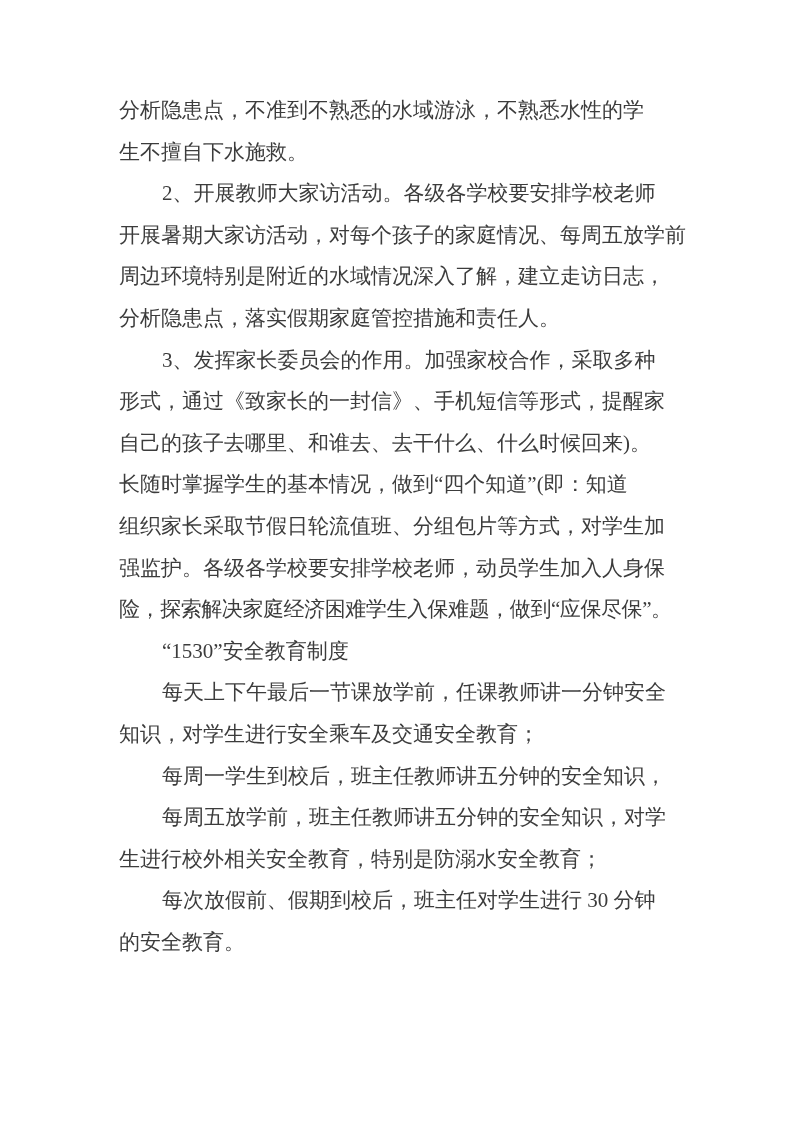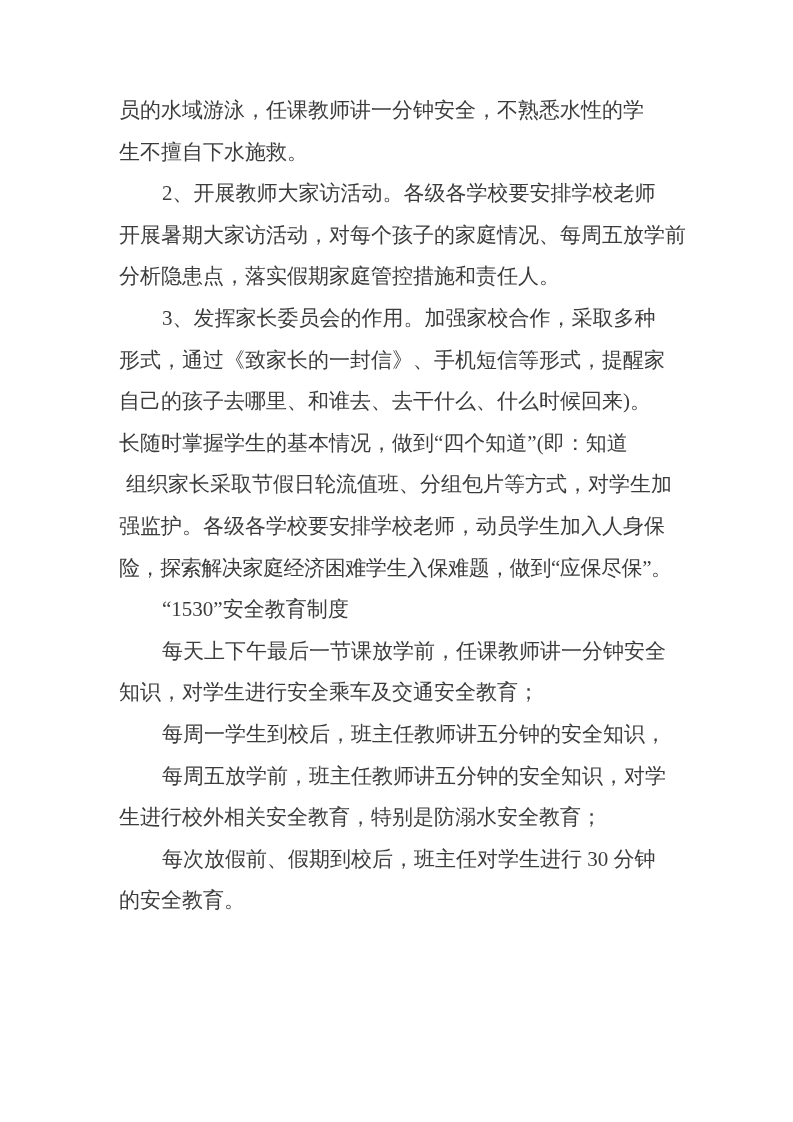--- a/index.html
+++ b/index.html
@@ -36,30 +36,31 @@
   }
   .line.indent {
     text-indent: 43px;
   }
 </style>
 </head>
 <body style="--page-bg: #ffffff; --text-color: #3c3c3c;">
 
 <div class="page">
   <div class="doc-body" id="doc-body">
-      <div class="line" style="letter-spacing: 0px;">员的水域游泳，任课教师讲一分钟安全，不熟悉水性的学</div>
+      <div class="line" style="letter-spacing: 0px;">分析隐患点，不准到不熟悉的水域游泳，不熟悉水性的学</div>
       <div class="line">生不擅自下水施救。</div>
       <div class="line indent" style="letter-spacing: 0px;">2、开展教师大家访活动。各级各学校要安排学校老师</div>
       <div class="line" style="letter-spacing: 0px;">开展暑期大家访活动，对每个孩子的家庭情况、每周五放学前</div>
+      <div class="line" style="letter-spacing: 0px;">周边环境特别是附近的水域情况深入了解，建立走访日志，</div>
       <div class="line">分析隐患点，落实假期家庭管控措施和责任人。</div>
       <div class="line indent" style="letter-spacing: 0px;">3、发挥家长委员会的作用。加强家校合作，采取多种</div>
       <div class="line" style="letter-spacing: 0px;">形式，通过《致家长的一封信》、手机短信等形式，提醒家</div>
       <div class="line" style="letter-spacing: 0px;">自己的孩子去哪里、和谁去、去干什么、什么时候回来)。</div>
       <div class="line" style="letter-spacing: 0px;">长随时掌握学生的基本情况，做到“四个知道”(即：知道</div>
-      <div class="line" style="letter-spacing: 0px; text-align: right;">组织家长采取节假日轮流值班、分组包片等方式，对学生加</div>
+      <div class="line" style="letter-spacing: 0px;">组织家长采取节假日轮流值班、分组包片等方式，对学生加</div>
       <div class="line" style="letter-spacing: 0px;">强监护。各级各学校要安排学校老师，动员学生加入人身保</div>
       <div class="line" style="letter-spacing: -0.43px;">险，探索解决家庭经济困难学生入保难题，做到“应保尽保”。</div>
       <div class="line indent">“1530”安全教育制度</div>
       <div class="line indent" style="letter-spacing: 0px;">每天上下午最后一节课放学前，任课教师讲一分钟安全</div>
       <div class="line">知识，对学生进行安全乘车及交通安全教育；</div>
       <div class="line indent" style="letter-spacing: 0px;">每周一学生到校后，班主任教师讲五分钟的安全知识，</div>
       <div class="line indent" style="letter-spacing: 0px;">每周五放学前，班主任教师讲五分钟的安全知识，对学</div>
       <div class="line">生进行校外相关安全教育，特别是防溺水安全教育；</div>
       <div class="line indent" style="letter-spacing: 0px;">每次放假前、假期到校后，班主任对学生进行 30 分钟</div>
       <div class="line">的安全教育。</div>

